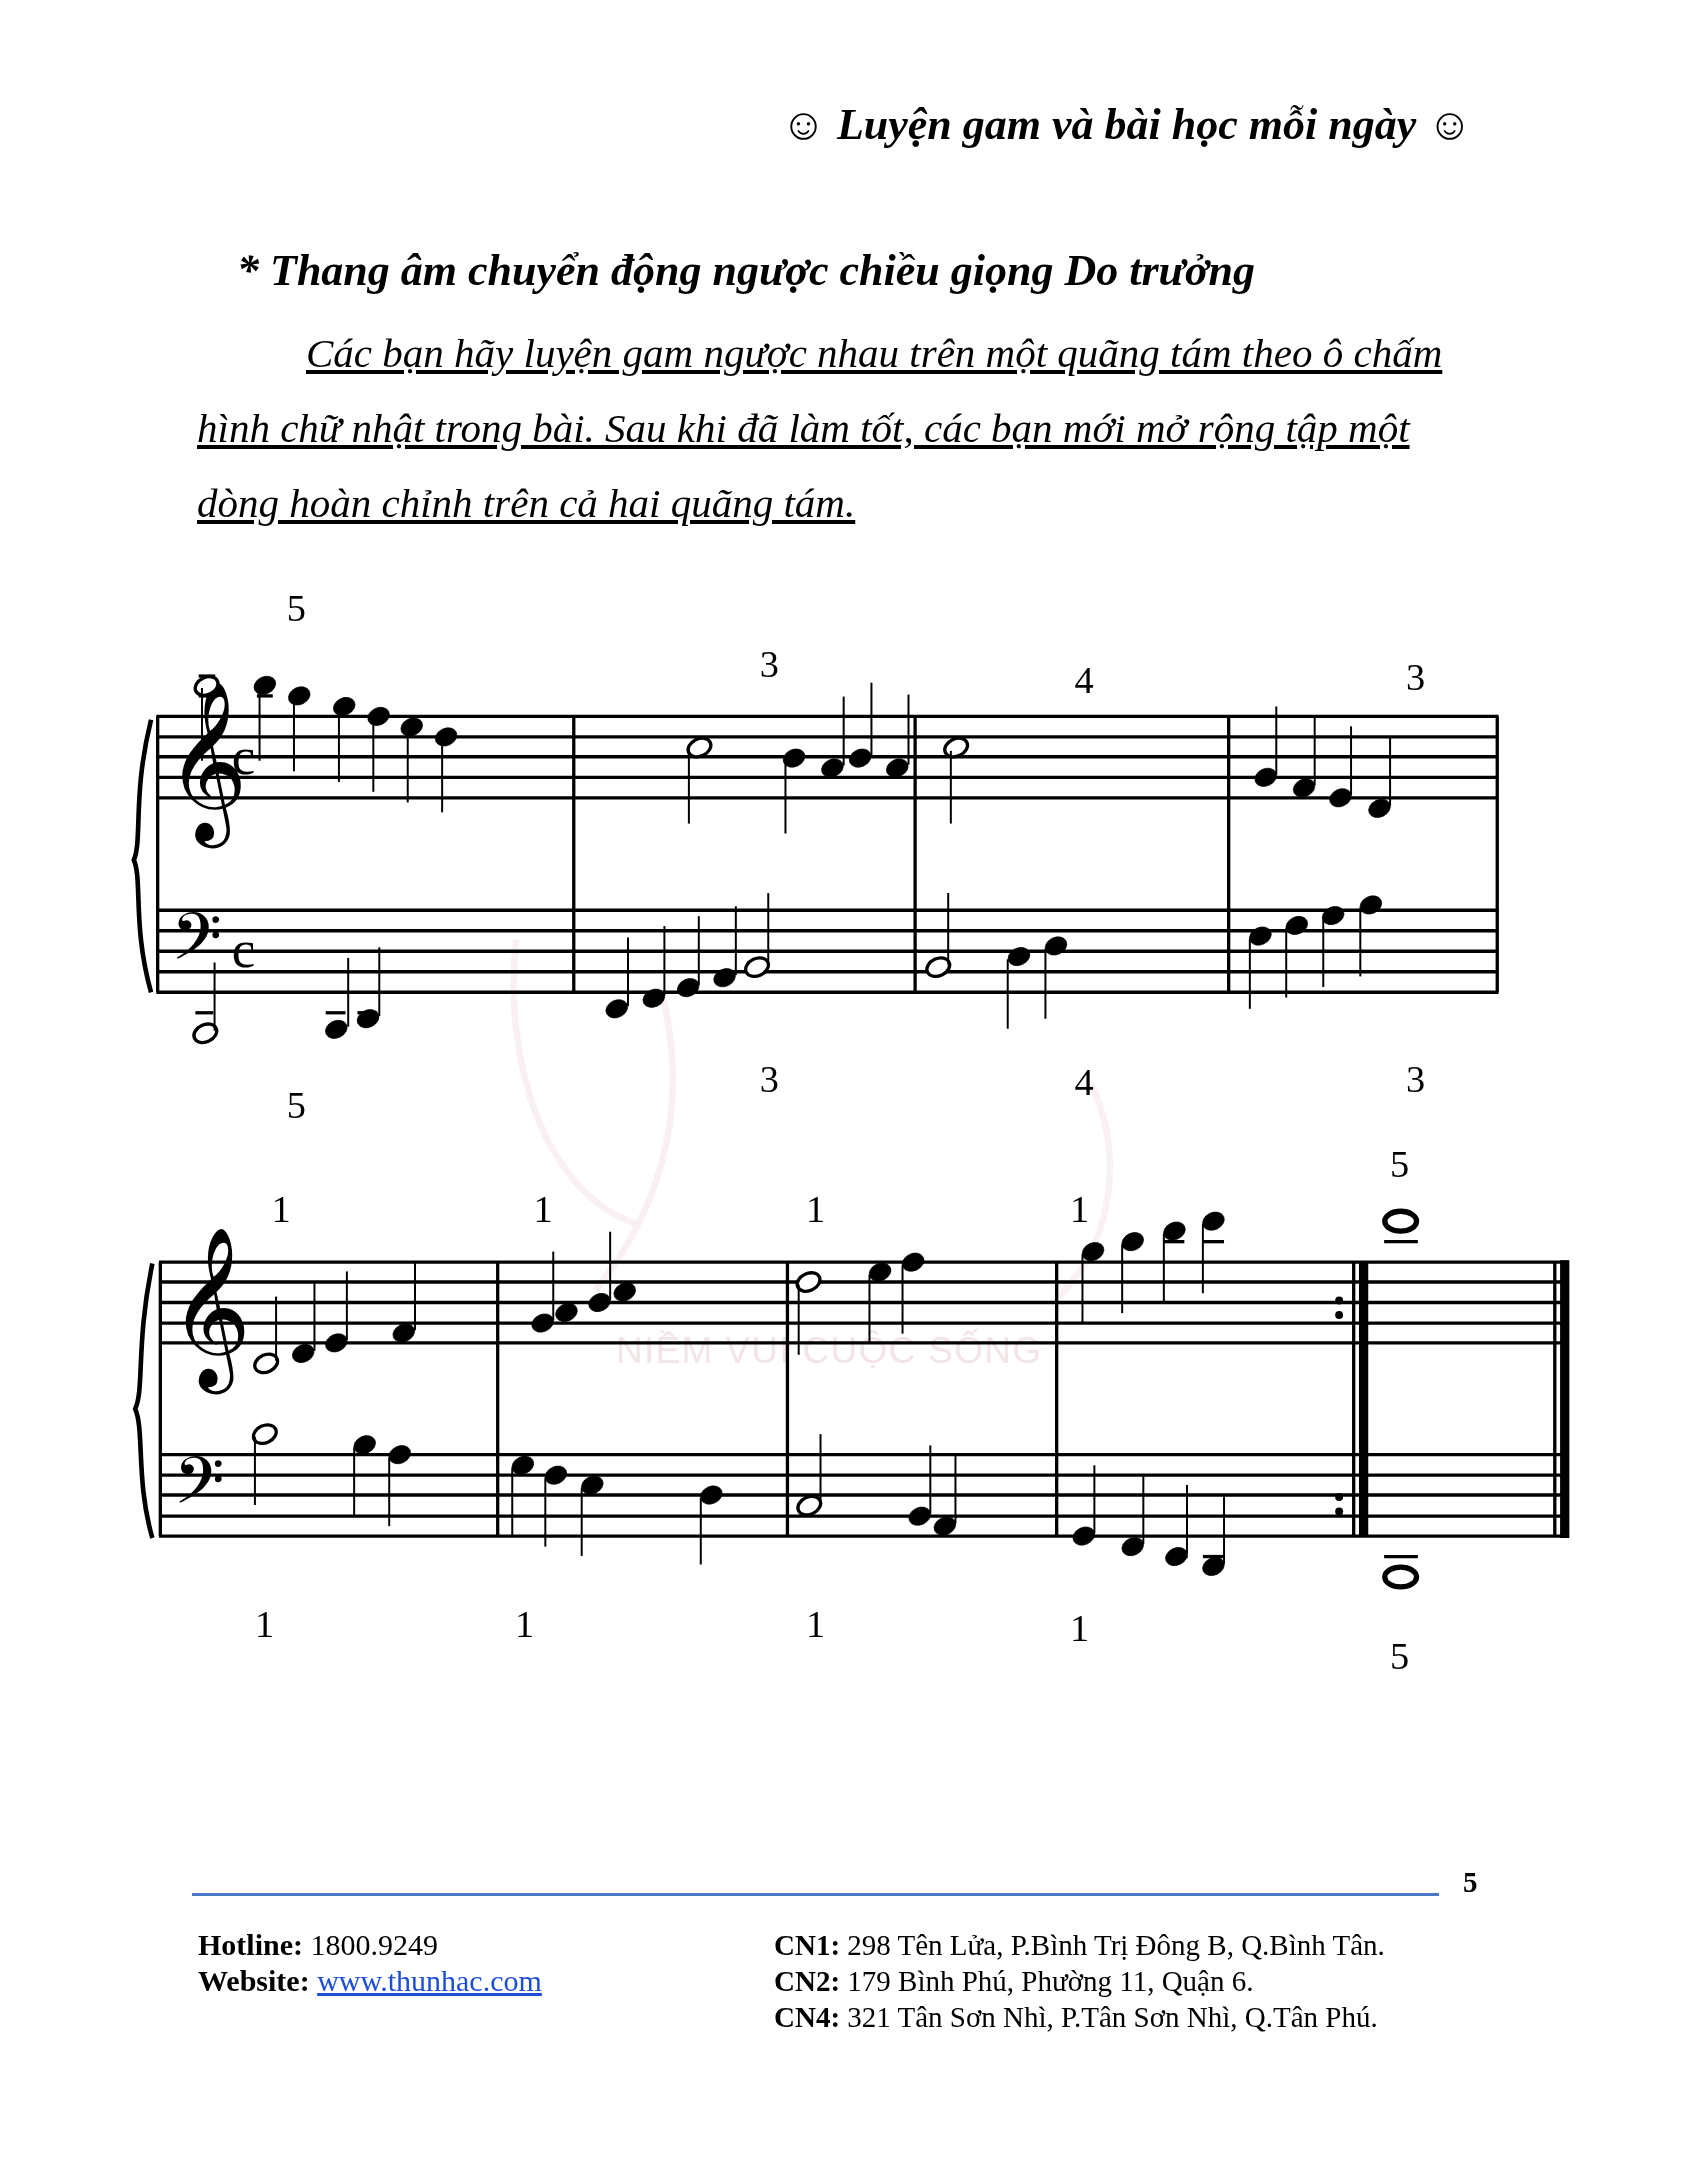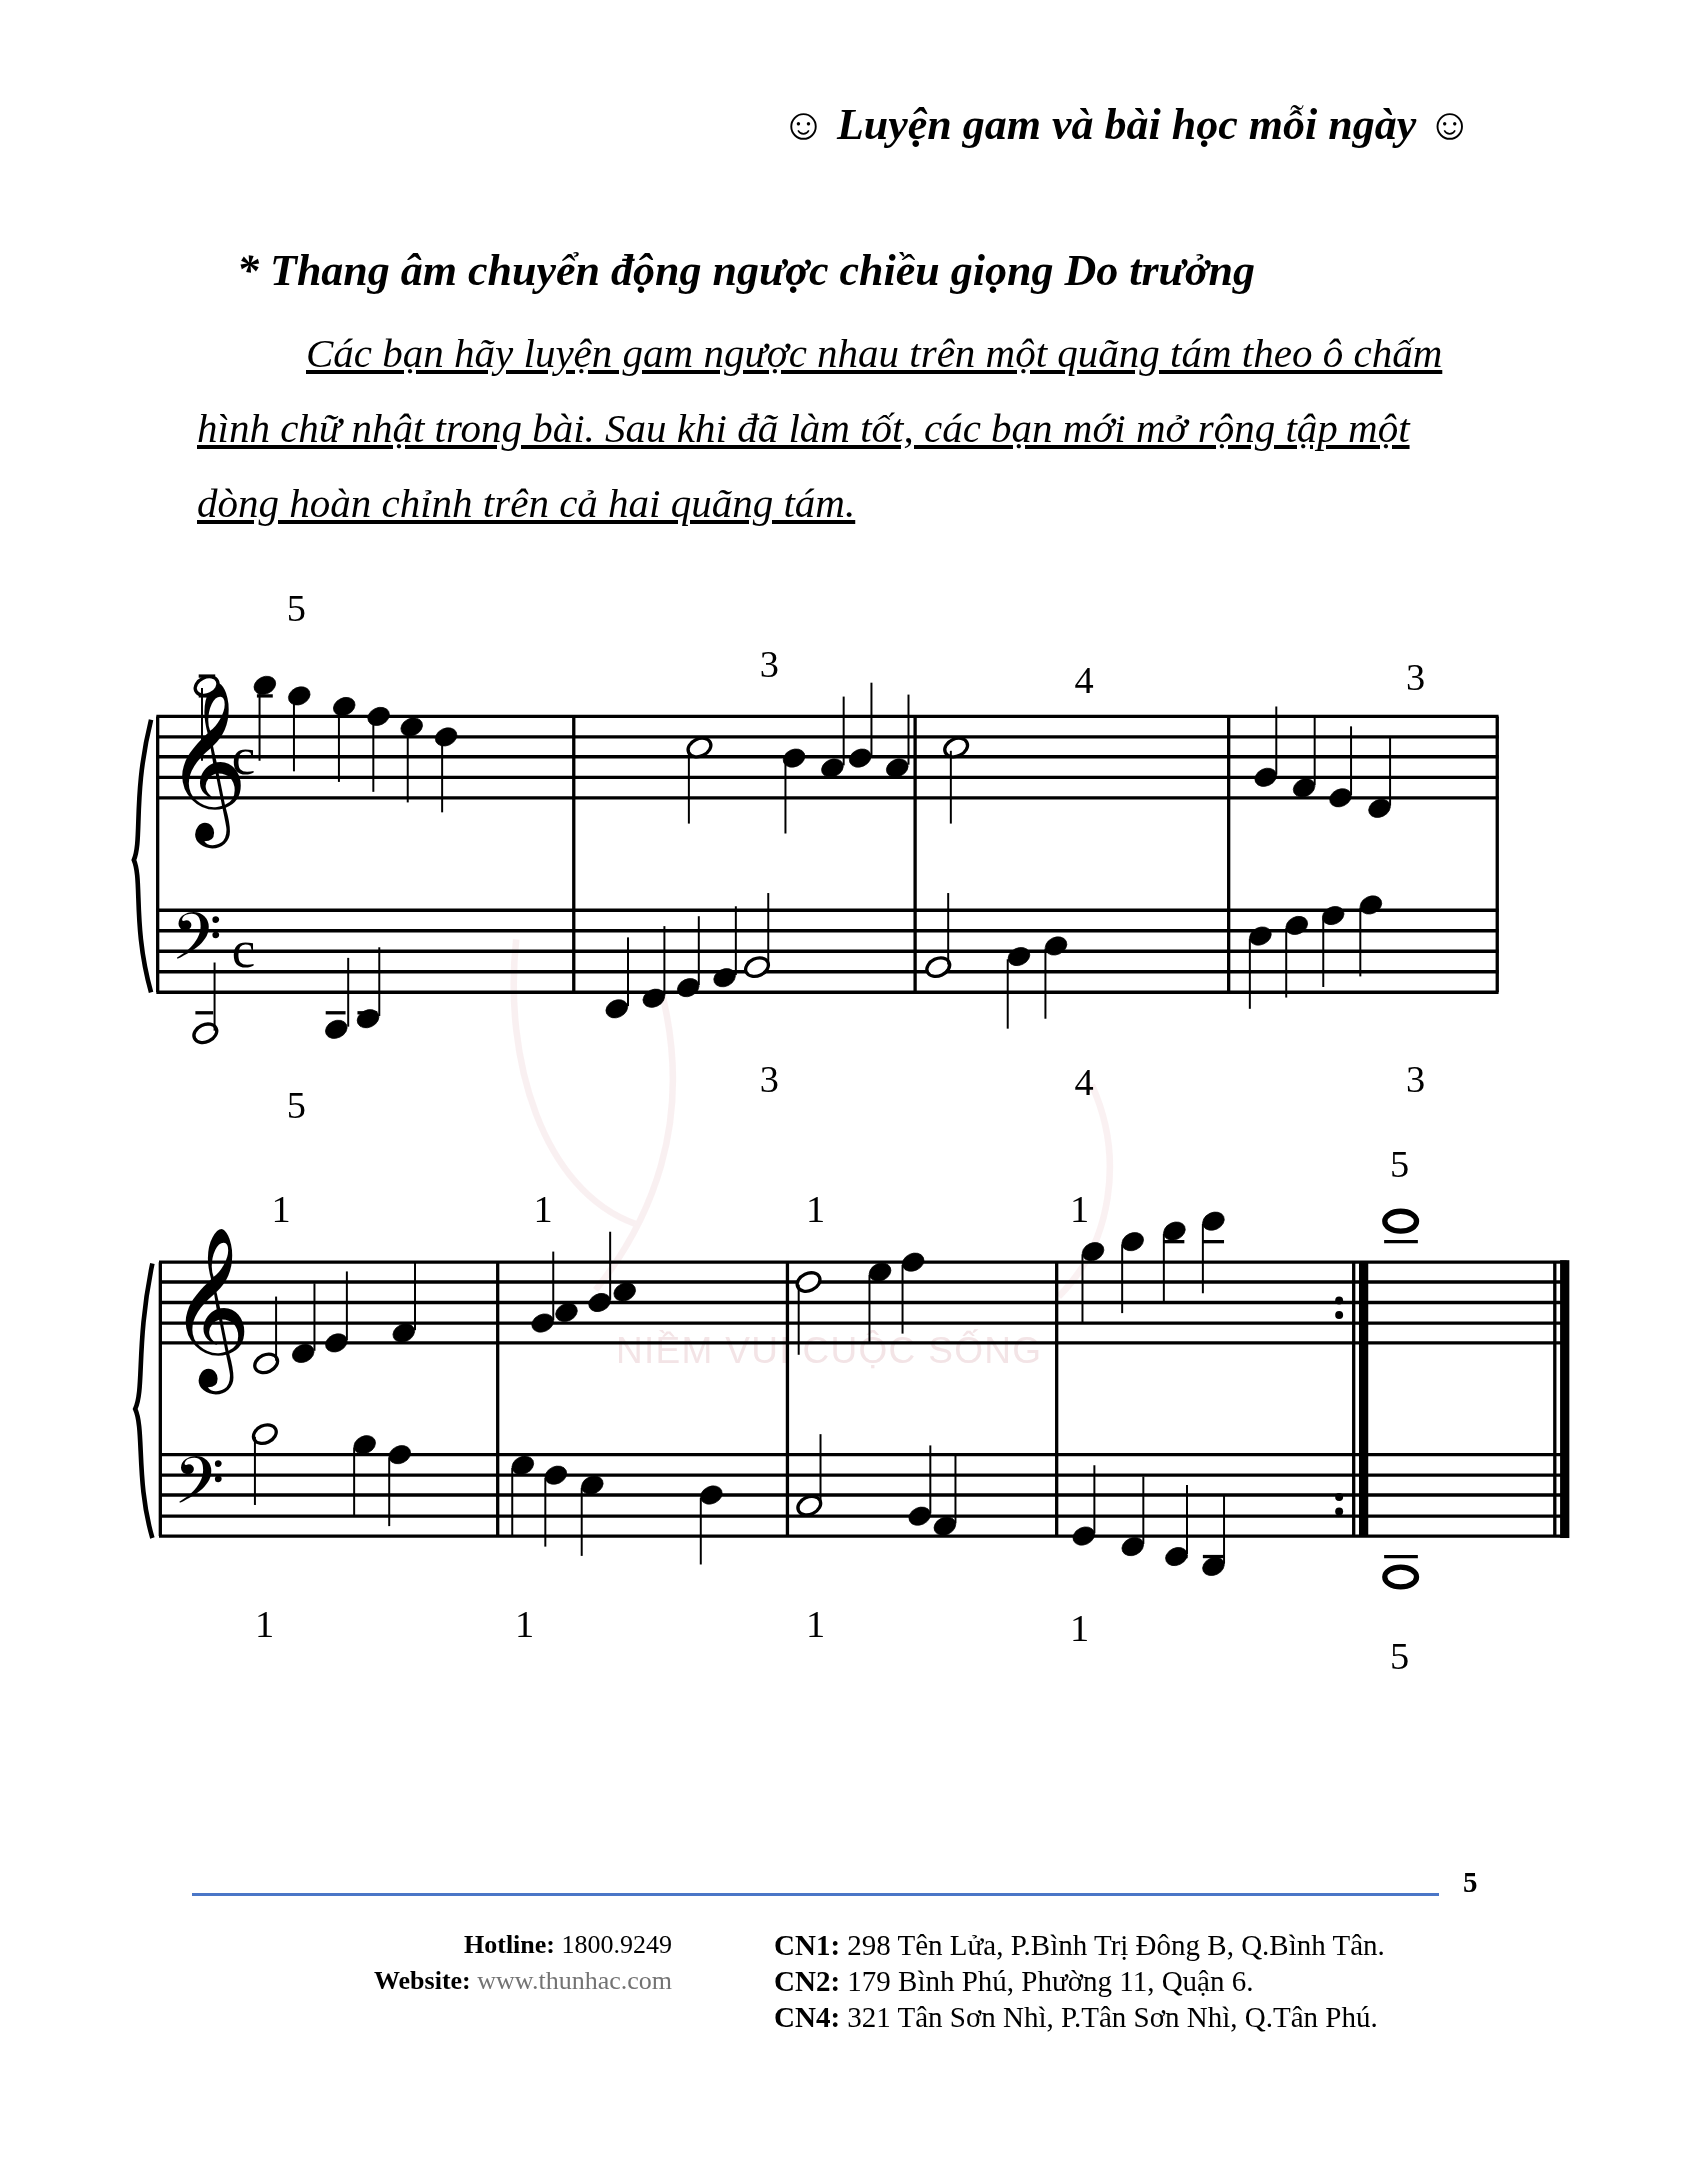--- a/index.html
+++ b/index.html
@@ -10,25 +10,25 @@
   .section-title { position: absolute; left: 197px; top: 245px; font-size: 44px;
                    font-weight: bold; font-style: italic; white-space: nowrap; margin-left: 40px; }
   .paragraph { position: absolute; left: 197px; top: 316px; width: 1297px; font-size: 41px;
                font-style: italic; line-height: 75px; text-decoration: underline; }
   .paragraph .indent { display: inline-block; width: 109px; }
   #score { position: absolute; left: 0; top: 0; }
   .watermark-text { position: absolute; left: 616px; top: 1330px; font-family: "Liberation Sans", sans-serif;
                     font-size: 37px; color: #f3e4e6; letter-spacing: 1.3px; white-space: nowrap; }
   .footer-rule { position: absolute; left: 192px; top: 1893px; width: 1247px; height: 2.6px; background: #4a76c7; }
   .page-number { position: absolute; left: 1463px; top: 1866px; font-size: 29px; font-weight: bold; }
-  .footer-left { position: absolute; left: 182px; top: 1927px; width: 490px; text-align: right;
-                 font-size: 26px; line-height: 36px; }
+  .footer-left { position: absolute; left: 198px; top: 1927px; width: 490px; text-align: left;
+                 font-size: 30px; line-height: 36px; }
   .footer-right { position: absolute; left: 774px; top: 1927px; font-size: 29px; line-height: 36px; white-space: nowrap; }
   .lbl { font-weight: bold; }
-  .link { color: #737373; }
+  .link { color: #1d4ed8; text-decoration: underline; }
 </style>
 </head>
 <body>
 
 <div class="page-header">
   <span>☺</span>
   <span>Luyện gam và bài học mỗi ngày</span>
   <span>☺</span>
 </div>
 

